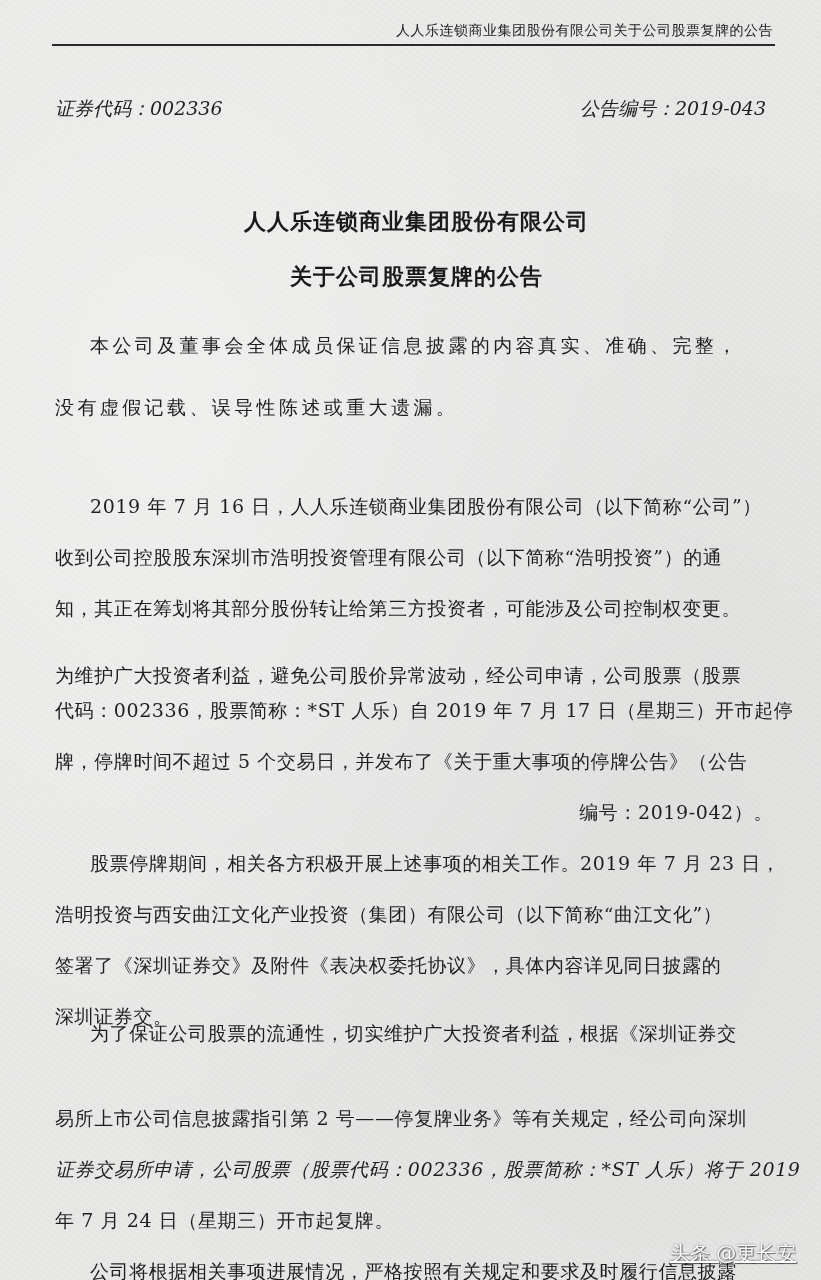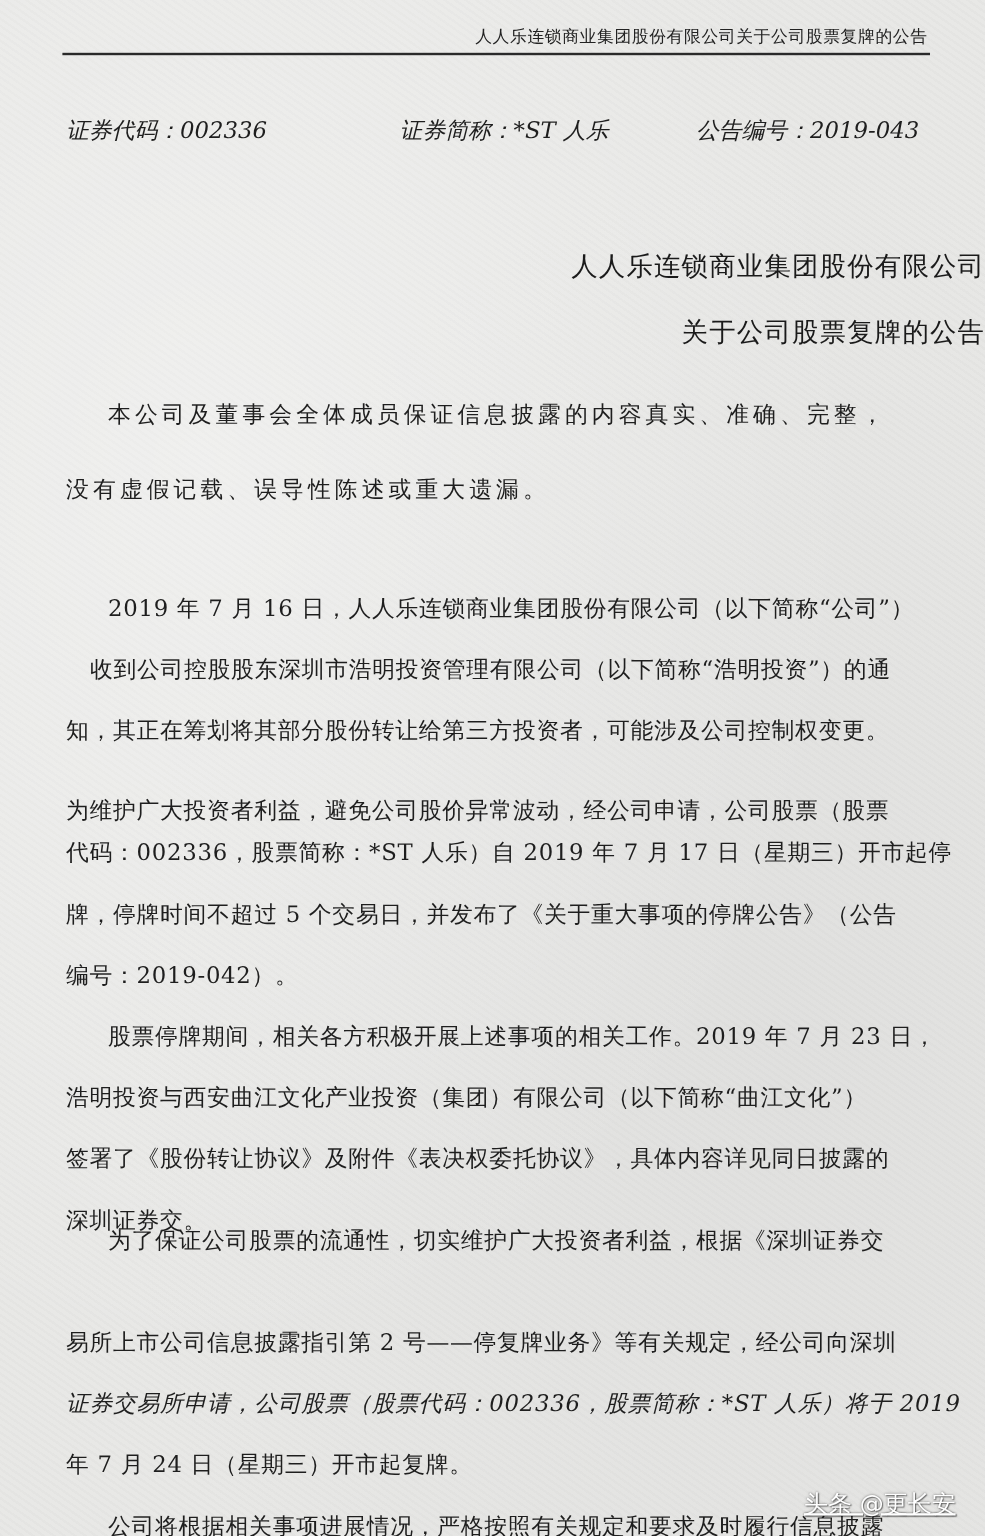--- a/index.html
+++ b/index.html
@@ -54,23 +54,23 @@
       white-space: nowrap;
       font-style: italic;
     }
     .meta-code { left: 0; }
     .meta-short { left: 278px; }
     .meta-no { right: 0; }
     .title {
       position: absolute;
       left: 0;
       right: 0;
-      text-align: right;
+      text-align: center;
       font-family: "DejaVu Sans", "Liberation Sans", sans-serif;
-      font-weight: normal;
+      font-weight: bold;
       font-size: 22px;
       letter-spacing: 1px;
       color: #1a1a1a;
       margin-left: 12px;
     }
     .title-1 { top: 207px; }
     .title-2 { top: 262px; }
     .para-line {
       position: absolute;
       left: 55px;
@@ -97,41 +97,40 @@
 </head>
 <body>
 
 <div class="paper"></div>
 
 <div class="running-header">人人乐连锁商业集团股份有限公司关于公司股票复牌的公告</div>
 <div class="header-rule"></div>
 
 <div class="meta-row">
   <span class="meta-code">证券代码：002336</span>
-  <span class="meta-short">证券简称：*ST 人乐</span>
   <span class="meta-no">公告编号：2019-043</span>
 </div>
 
 <div class="title title-1">人人乐连锁商业集团股份有限公司</div>
 <div class="title title-2">关于公司股票复牌的公告</div>
 
 <div class="para-line indent stmt" style="top:333px;">本公司及董事会全体成员保证信息披露的内容真实、准确、完整，</div>
 <div class="para-line stmt" style="top:395px;">没有虚假记载、误导性陈述或重大遗漏。</div>
 
 <div class="para-line indent" style="top:494px;">2019 年 7 月 16 日，人人乐连锁商业集团股份有限公司（以下简称“公司”）</div>
-<div class="para-line" style="top:545px;margin-left:20px;">收到公司控股股东深圳市浩明投资管理有限公司（以下简称“浩明投资”）的通</div>
+<div class="para-line" style="top:545px;">收到公司控股股东深圳市浩明投资管理有限公司（以下简称“浩明投资”）的通</div>
 <div class="para-line" style="top:596px;">知，其正在筹划将其部分股份转让给第三方投资者，可能涉及公司控制权变更。</div>
 <div class="para-line" style="top:647px;margin-top:16px;">为维护广大投资者利益，避免公司股价异常波动，经公司申请，公司股票（股票</div>
 <div class="para-line" style="top:698px;text-align:right;">代码：002336，股票简称：*ST 人乐）自 2019 年 7 月 17 日（星期三）开市起停</div>
 <div class="para-line" style="top:749px;">牌，停牌时间不超过 5 个交易日，并发布了《关于重大事项的停牌公告》（公告</div>
-<div class="para-line" style="top:800px;">编号：2019-042）。</div>
+<div class="para-line" style="top:800px;text-align:right;">编号：2019-042）。</div>
 
 <div class="para-line indent" style="top:851px;">股票停牌期间，相关各方积极开展上述事项的相关工作。2019 年 7 月 23 日，</div>
 <div class="para-line" style="top:902px;">浩明投资与西安曲江文化产业投资（集团）有限公司（以下简称“曲江文化”）</div>
-<div class="para-line" style="top:953px;">签署了《股份转让协议》及附件《表决权委托协议》，具体内容详见同日披露的</div>
+<div class="para-line" style="top:953px;">签署了《深圳证券交》及附件《表决权委托协议》，具体内容详见同日披露的</div>
 <div class="para-line" style="top:1004px;">深圳证券交。</div>
 
 <div class="para-line indent" style="top:1021px;">为了保证公司股票的流通性，切实维护广大投资者利益，根据《深圳证券交</div>
 <div class="para-line" style="top:1106px;">易所上市公司信息披露指引第 2 号——停复牌业务》等有关规定，经公司向深圳</div>
 <div class="para-line" style="top:1157px;font-style:italic;">证券交易所申请，公司股票（股票代码：002336，股票简称：*ST 人乐）将于 2019</div>
 <div class="para-line" style="top:1208px;">年 7 月 24 日（星期三）开市起复牌。</div>
 
 <div class="para-line indent" style="top:1259px;">公司将根据相关事项进展情况，严格按照有关规定和要求及时履行信息披露</div>
 
 <div class="watermark">头条 @更长安</div>

